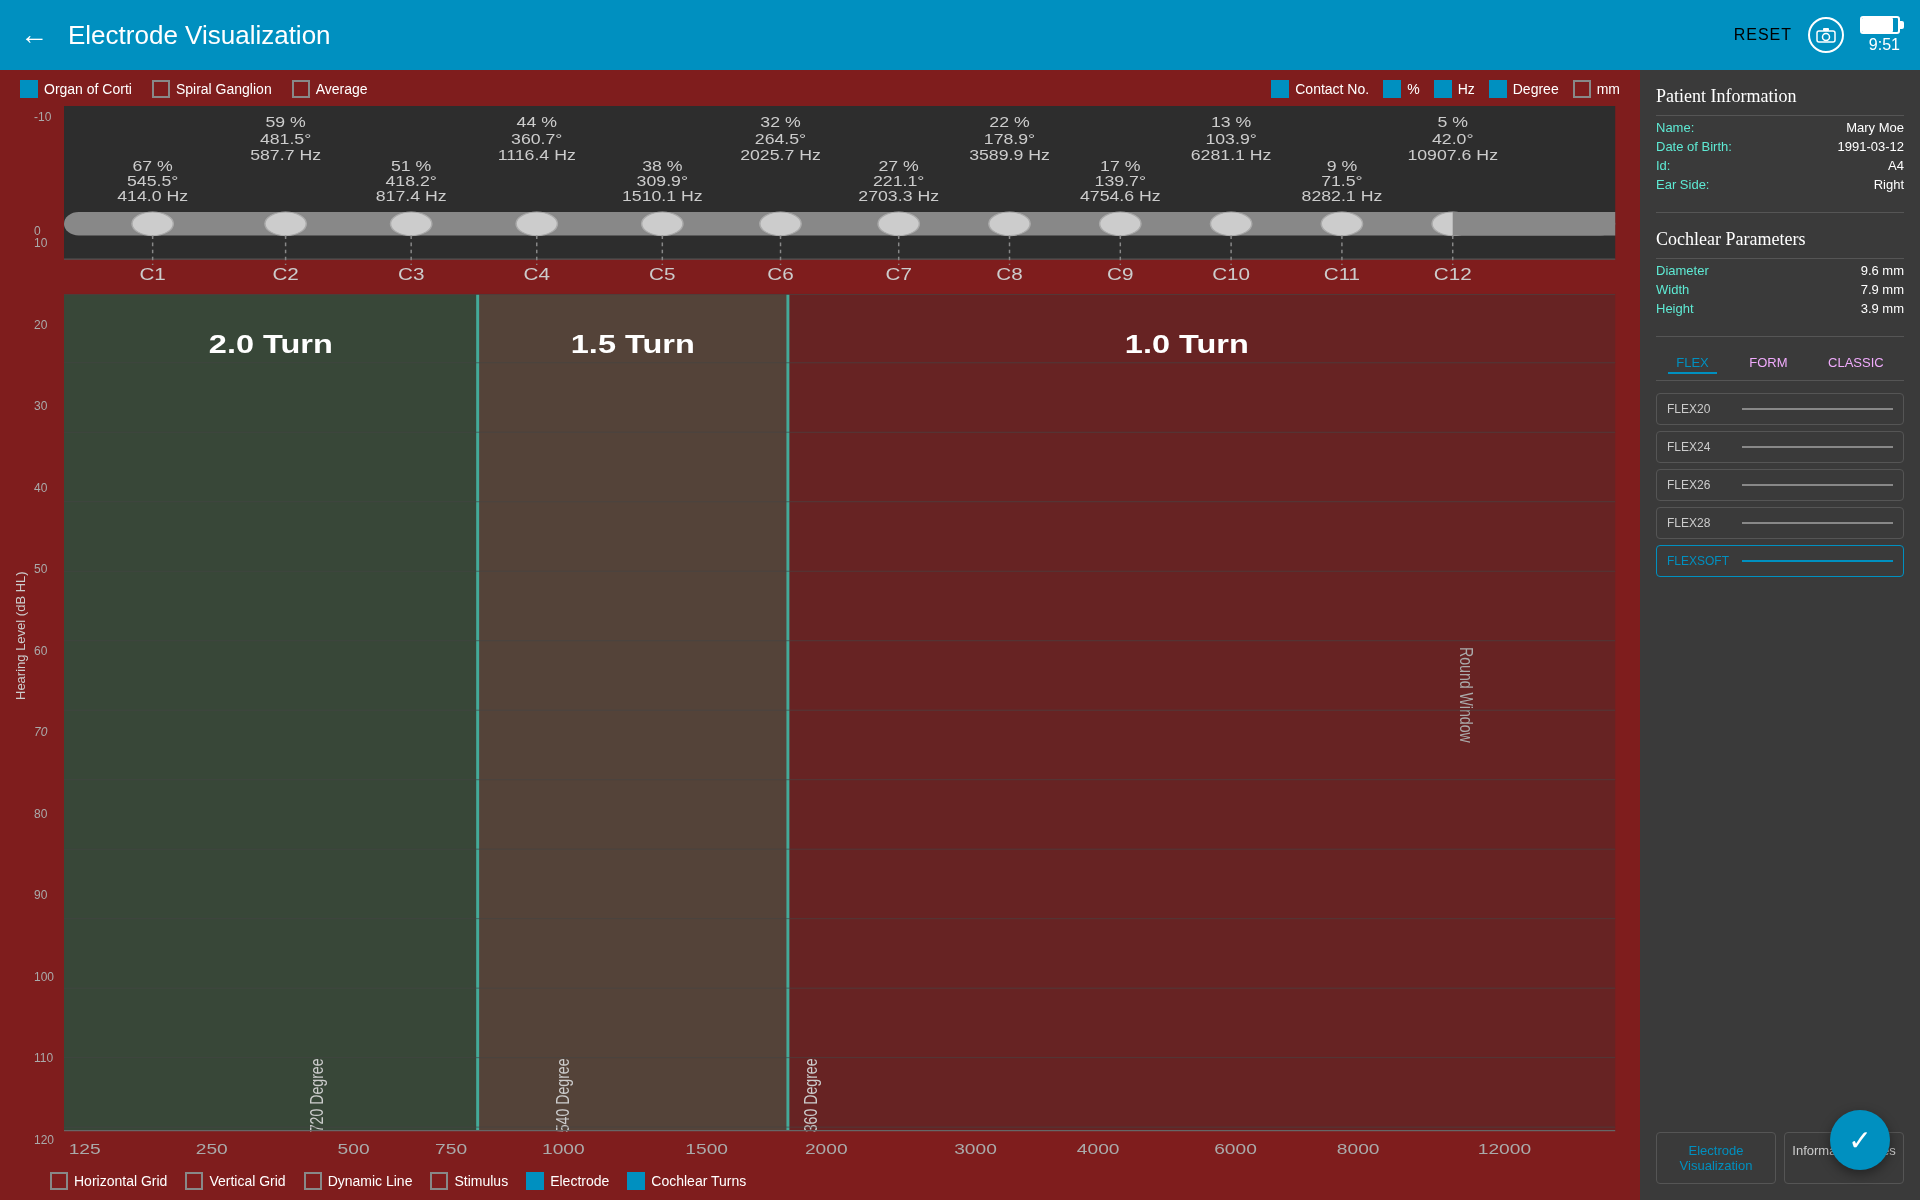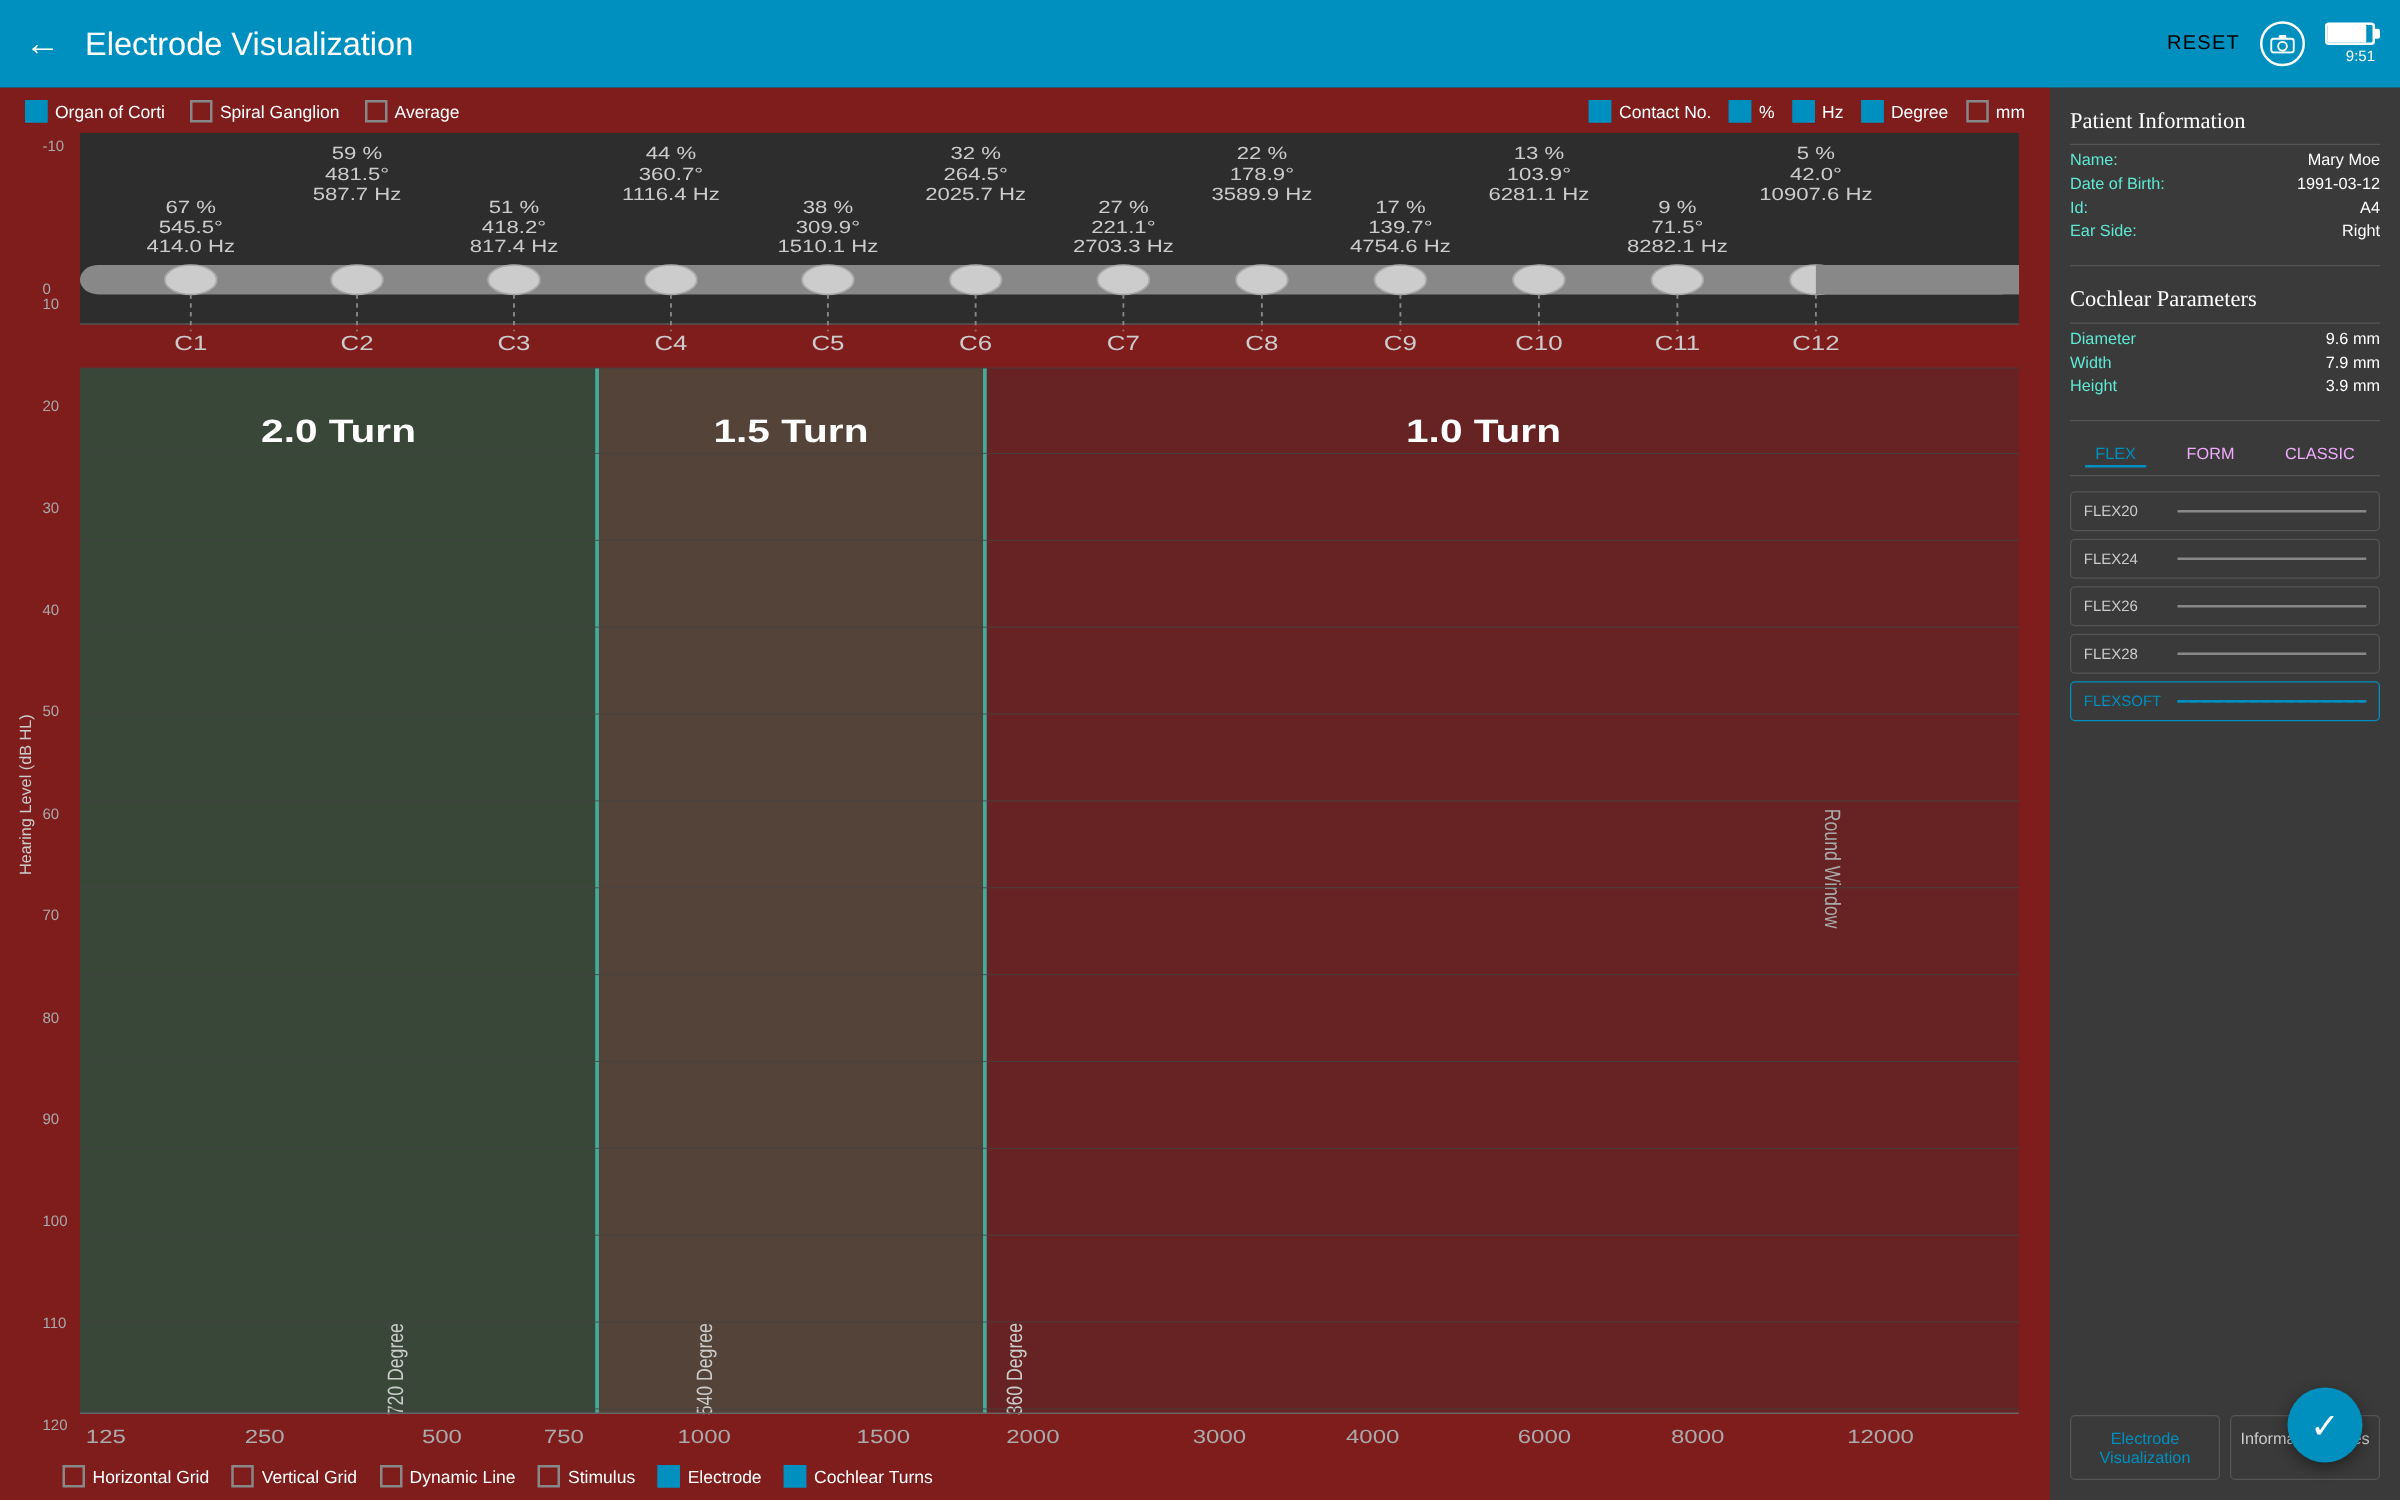--- a/index.html
+++ b/index.html
@@ -297,21 +297,21 @@
       <svg width="20" height="16" viewBox="0 0 20 16" fill="white">
         <rect x="1" y="4" width="18" height="11" rx="2" fill="none" stroke="white" stroke-width="1.5"></rect>
         <circle cx="10" cy="10" r="3.5" fill="none" stroke="white" stroke-width="1.5"></circle>
         <rect x="7" y="1" width="6" height="3" rx="1" fill="white"></rect>
       </svg>
     </div>
     <div class="battery-status">
       <div class="battery-bar">
         <div class="battery-fill"></div>
       </div>
-      <span style="font-size:12px;margin-top:2px;">9:51</span>
+      <span style="font-size:16px;margin-top:2px;">9:51</span>
     </div>
   </div>
 </div>
 
 <div class="main-layout">
 
   <div class="chart-panel">
 
     <div class="legend-row">
       <div class="legend-item">
@@ -359,21 +359,21 @@
           <span style="line-height:1;">-10</span>
           <span style="line-height:1;">0</span>
         </div>
         <div style="flex:1;display:flex;flex-direction:column;justify-content:space-between;padding-bottom:20px;">
           <span style="line-height:1;margin-top:-4px;">10</span>
           <span style="line-height:1;">20</span>
           <span style="line-height:1;">30</span>
           <span style="line-height:1;">40</span>
           <span style="line-height:1;">50</span>
           <span style="line-height:1;">60</span>
-          <span style="line-height:1;">70</span>
+          <span style="line-height:1;font-style:italic;">70</span>
           <span style="line-height:1;">80</span>
           <span style="line-height:1;">90</span>
           <span style="line-height:1;">100</span>
           <span style="line-height:1;">110</span>
           <span style="line-height:1;">120</span>
         </div>
       </div>
 
       <div style="flex:1;position:relative;display:flex;flex-direction:column;">
         <svg width="100%" height="100%" viewBox="0 0 1060 900" preserveAspectRatio="none">

